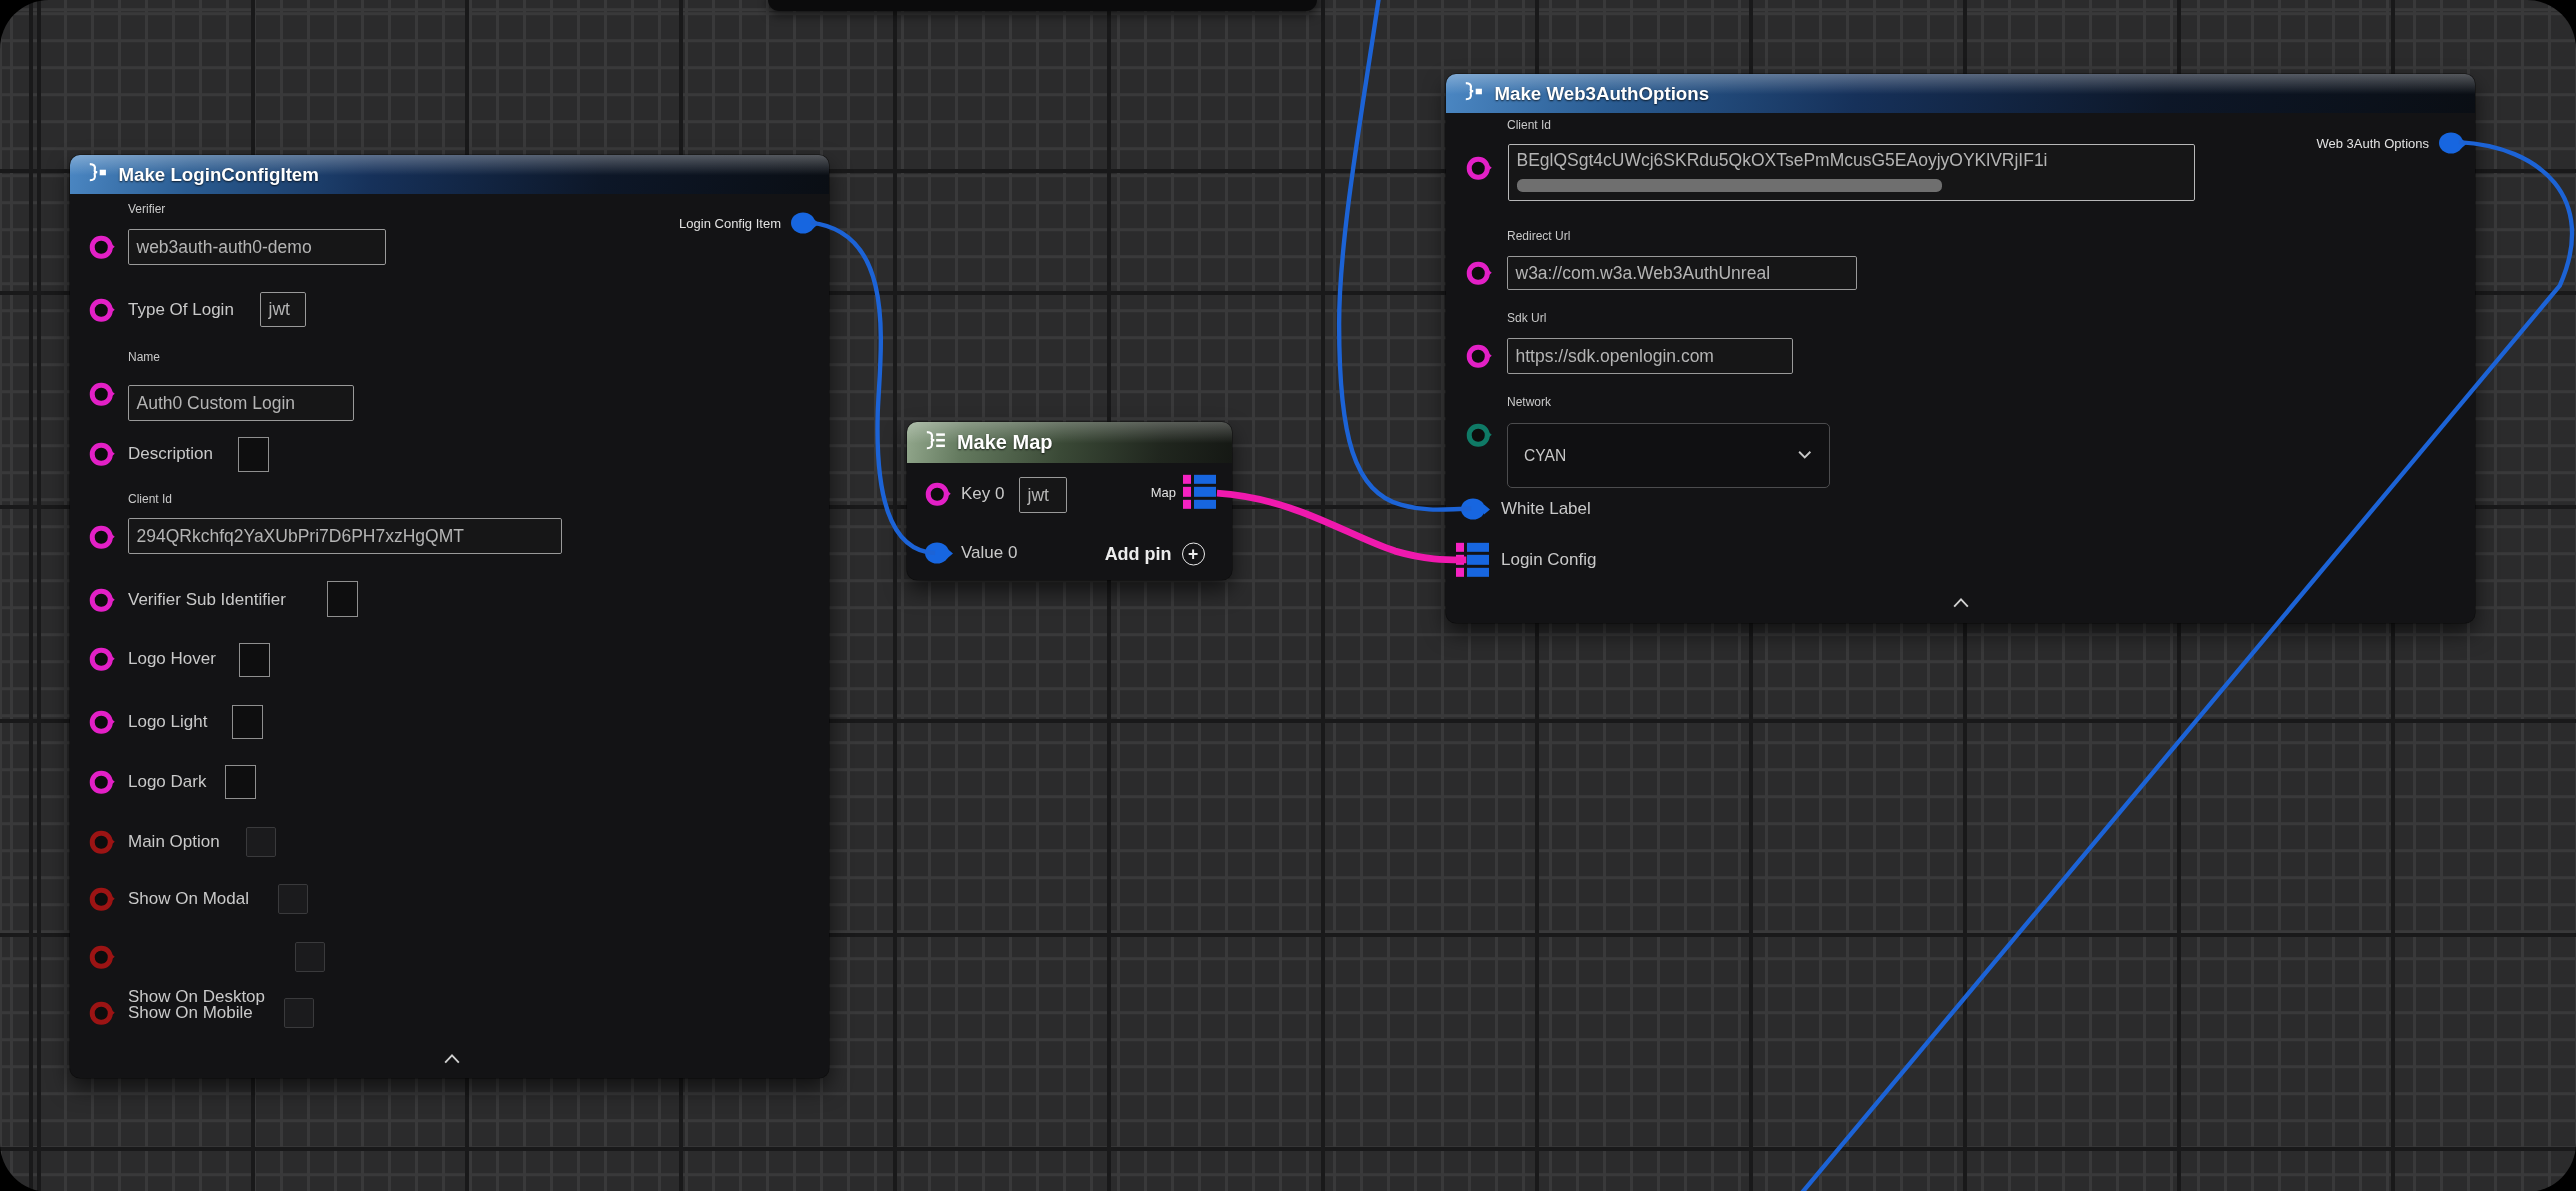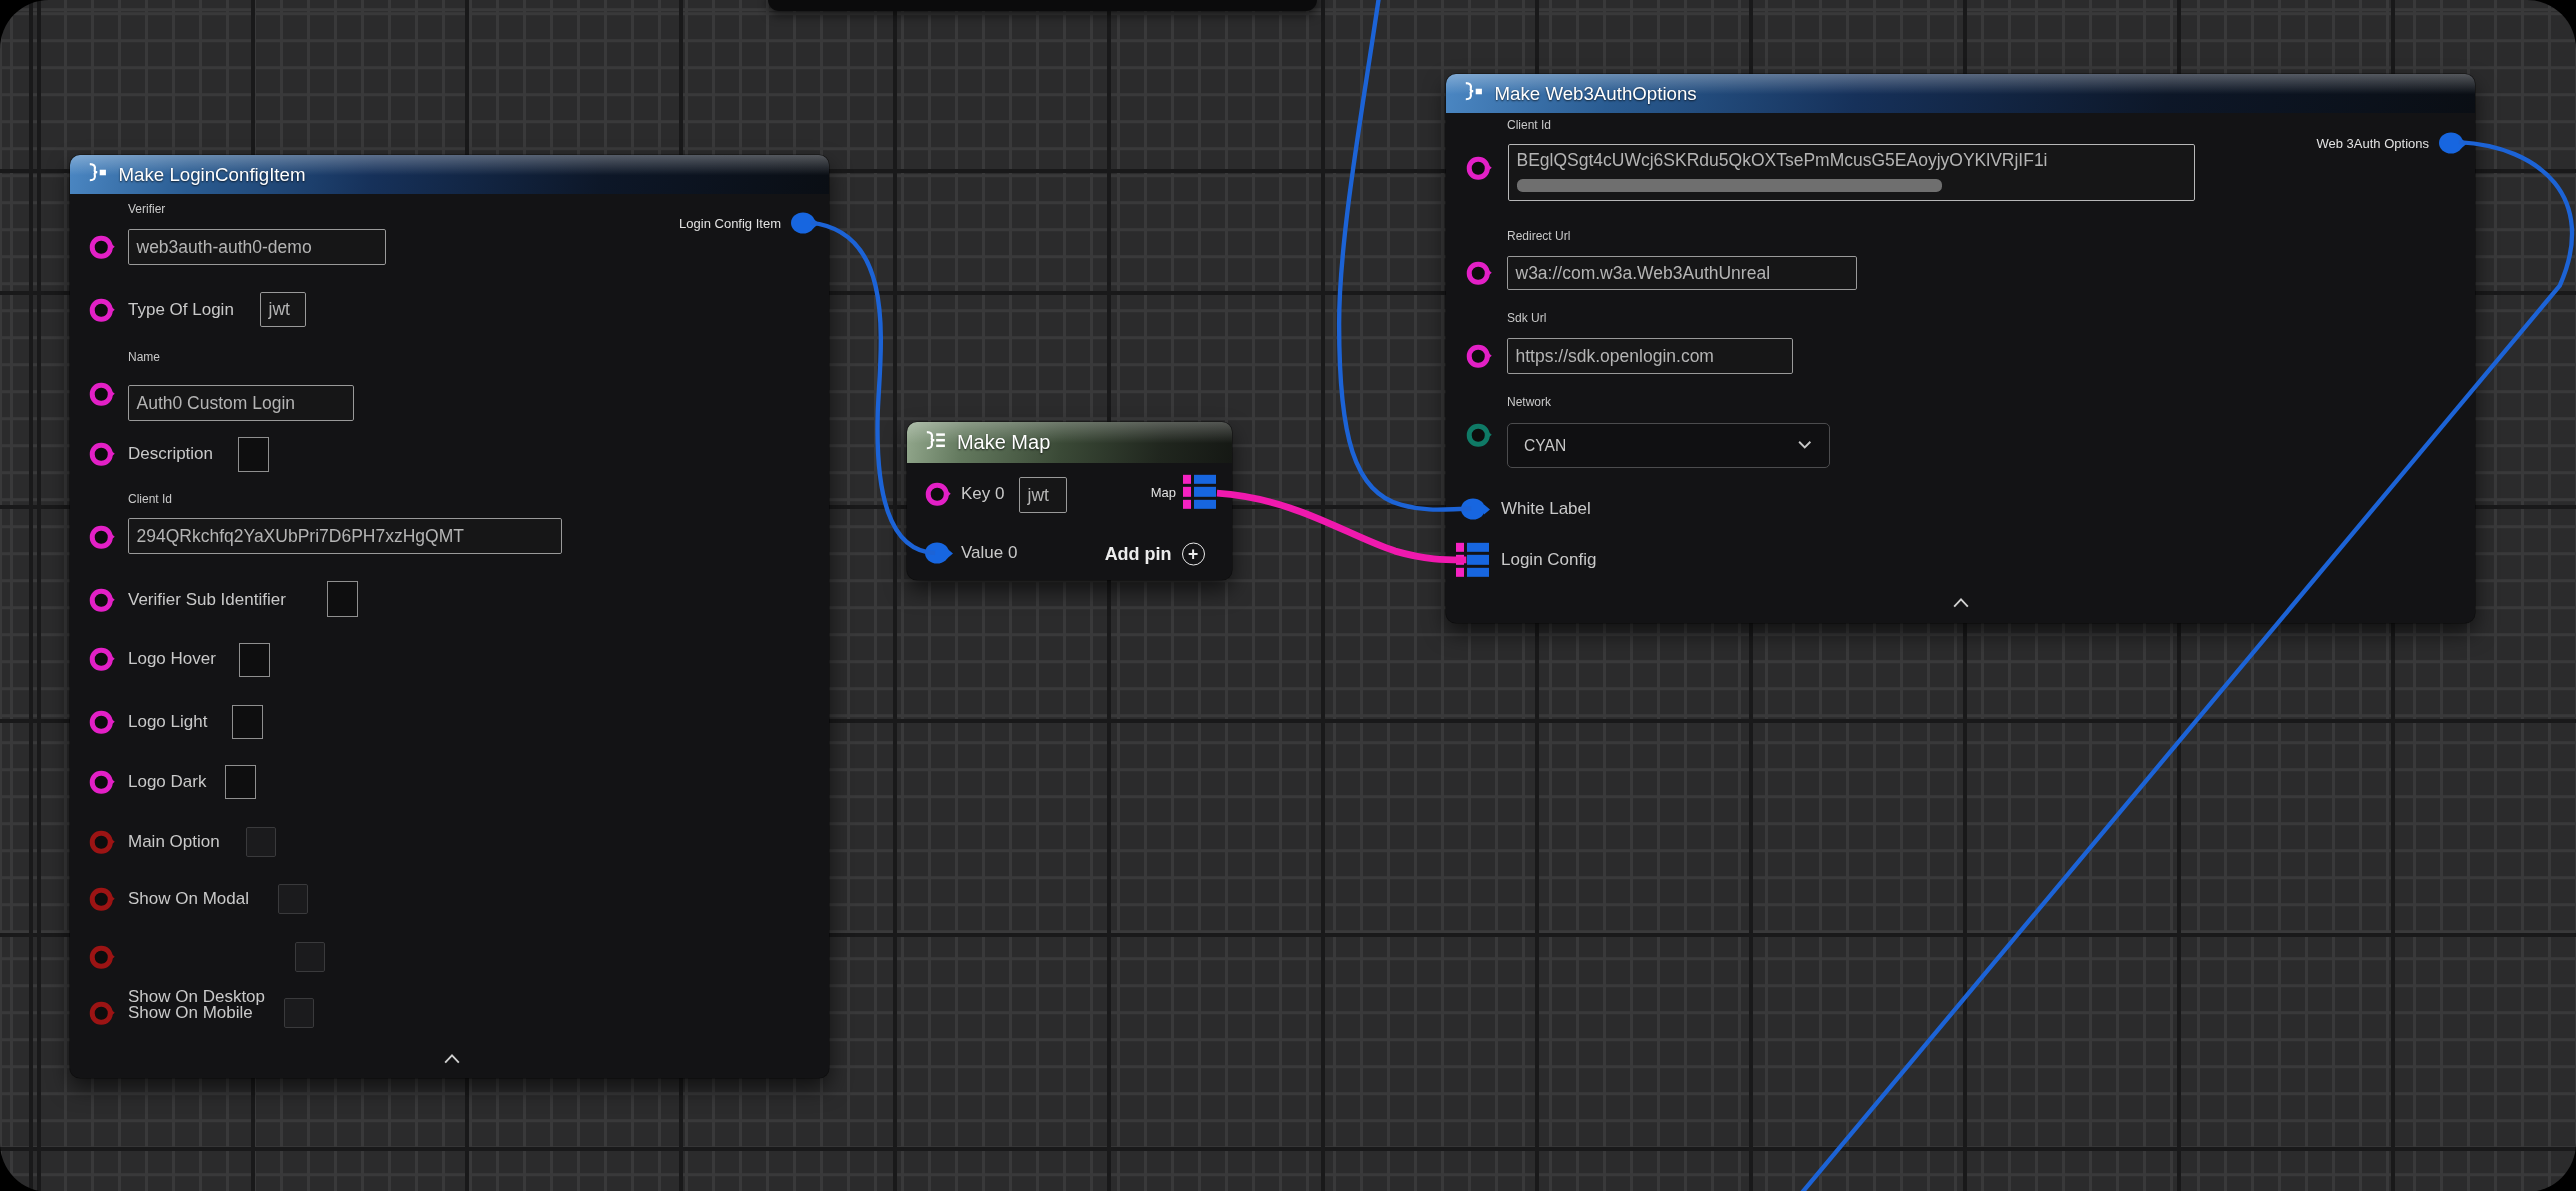--- a/index.html
+++ b/index.html
@@ -8,21 +8,21 @@
     background-color:#2b2b2c;
     background-image:
       repeating-linear-gradient(90deg,#19191a 0 3.7px,transparent 3.7px 214px),
       repeating-linear-gradient(0deg,#19191a 0 3.7px,transparent 3.7px 214px),
       repeating-linear-gradient(90deg,#39393a 0 2.5px,transparent 2.5px 27px),
       repeating-linear-gradient(0deg,#39393a 0 2.5px,transparent 2.5px 27px);
     background-position:37px 0,0 173px,10px 0,0 11.2px;}
   .node{position:absolute;background:#131315;border-radius:10px;
     box-shadow:0 10px 21px rgba(0,0,0,.6),0 0 0 0.6px rgba(0,0,0,.55);}
   .nhead{position:absolute;left:0;top:0;right:0;display:flex;align-items:center;gap:10px;
-    padding:0 12.5px;font-weight:normal;color:#fff;border-radius:10px 10px 0 0;
+    padding:0 12.5px;font-weight:bold;color:#fff;border-radius:10px 10px 0 0;
     text-shadow:0 1.2px 1.9px rgba(0,0,0,.7);box-sizing:border-box;}
   .nhead.blue{height:39px;font-size:18.7px;background:
     linear-gradient(to bottom,rgba(255,255,255,.30),rgba(255,255,255,0) 52%),
     linear-gradient(100deg,#4b87c3 0%,#2a5c92 16%,#16315a 40%,#0d1728 70%,#0a0e14 100%);}
   .nhead.green{height:41px;font-size:20px;background:
     linear-gradient(to bottom,rgba(255,255,255,.26),rgba(255,255,255,0) 52%),
     linear-gradient(100deg,#93a88d 0%,#63795e 18%,#3a4936 48%,#20261e 78%,#151814 100%);}
   .pin{position:absolute;width:12.5px;height:12.5px;border-radius:50%;background:#0d0d0d;
     border:5px solid var(--c);transform:translate(-50%,-50%);}
   .pin::after{content:"";position:absolute;left:13.7px;top:50%;transform:translateY(-50%);
@@ -192,21 +192,21 @@
     <span class="pin" style="--c:#e320c6;left:32px;top:199px;"></span>
     <span class="lbl2" style="left:61px;top:155px;">Redirect Url</span>
     <div class="field" style="left:61px;top:182px;width:350px;height:34px;text-align:right;">w3a://com.w3a.Web3AuthUnreal</div>
 
     <span class="pin" style="--c:#e320c6;left:32px;top:282px;"></span>
     <span class="lbl2" style="left:61px;top:237px;">Sdk Url</span>
     <div class="field" style="left:61px;top:264px;width:286px;height:36px;">https://sdk.openlogin.com</div>
 
     <span class="pin" style="--c:#0f7a66;left:32px;top:361px;"></span>
     <span class="lbl2" style="left:61px;top:321px;">Network</span>
-    <div class="dropdown" style="left:61px;top:349px;width:323px;height:45px;">
+    <div class="dropdown" style="left:61px;top:349px;width:323px;height:65px;">
       <span>CYAN</span>
       <span>
         <svg width="17.5" height="12.5" viewBox="0 0 28 20">
             <polyline points="5,6 14,15 23,6" stroke="#c8c8c8" stroke-width="3" fill="none"></polyline>
           </svg>
       </span>
     </div>
 
     <span class="pin solid" style="--c:#1766e0;left:27.4px;top:435px;"></span>
     <span class="lbl" style="left:55px;top:435px;">White Label</span>

